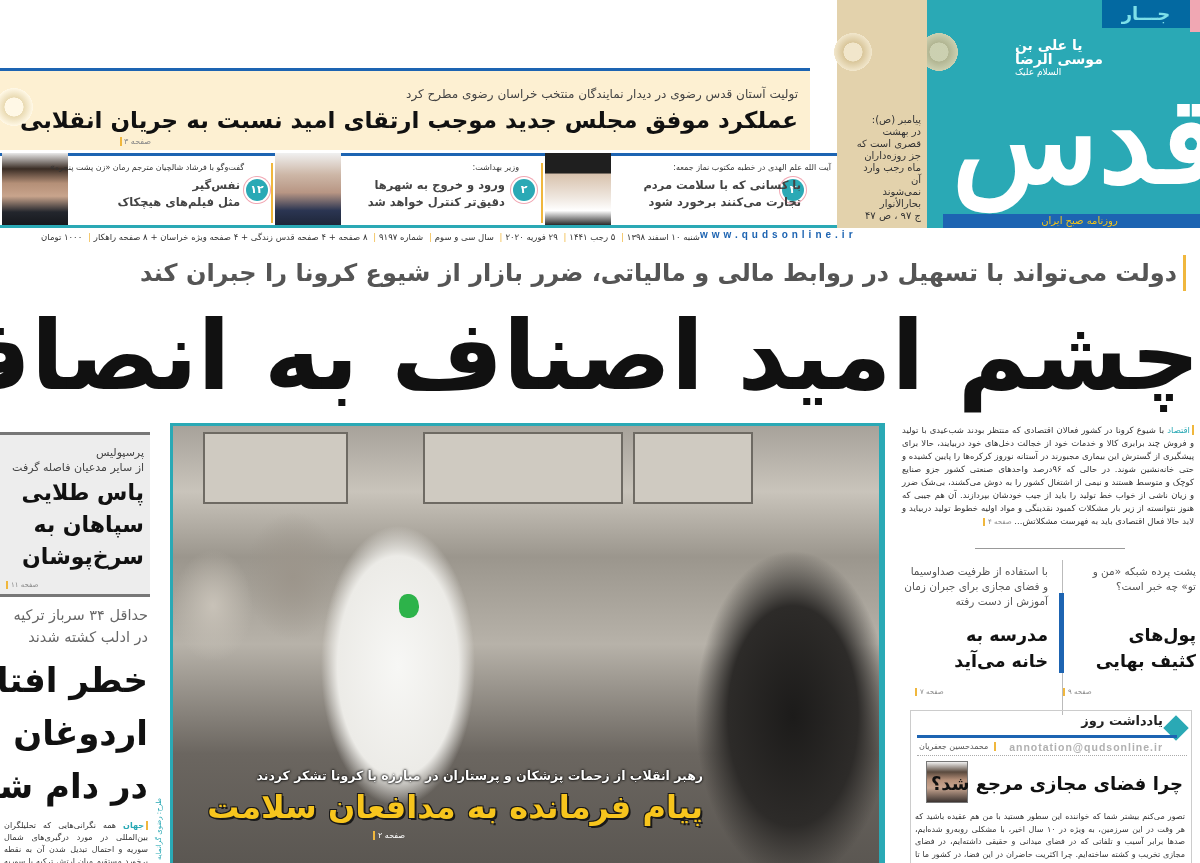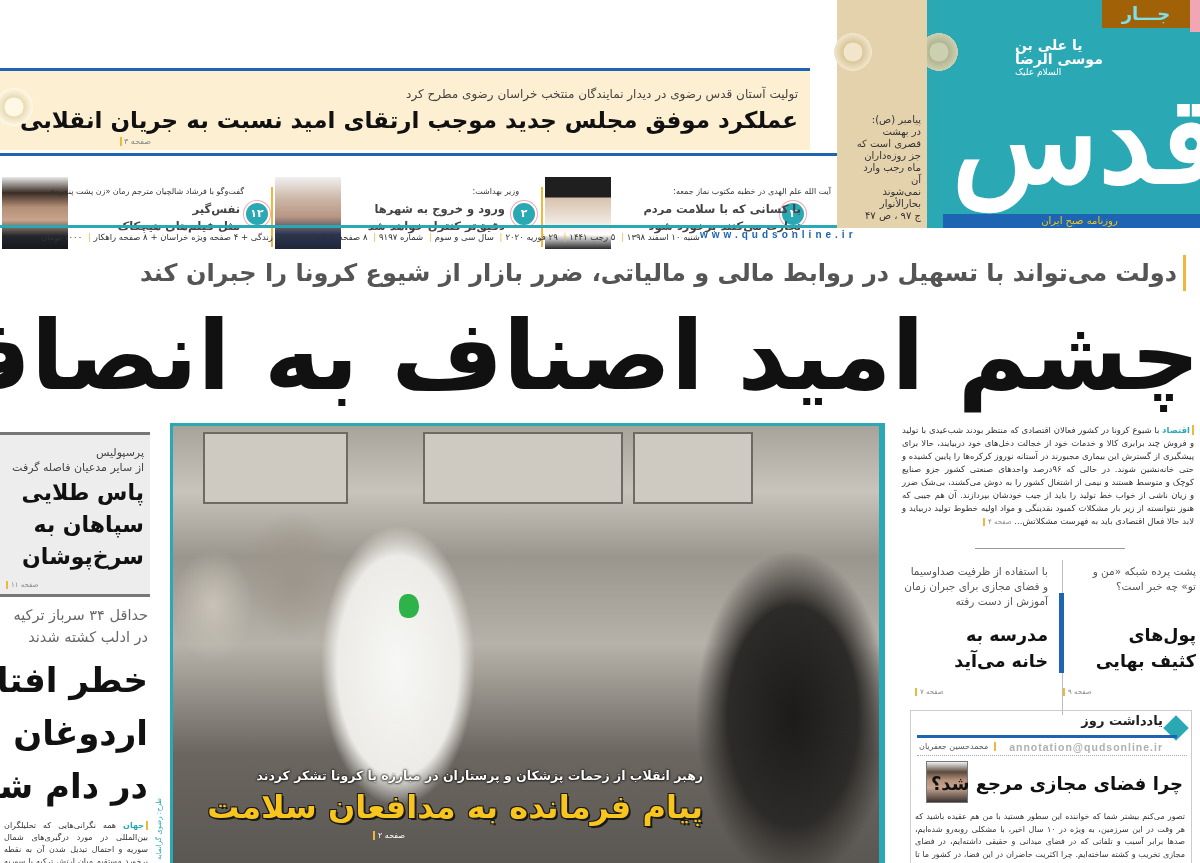--- a/index.html
+++ b/index.html
@@ -13,21 +13,21 @@
   .rtl { direction: rtl; text-align: right; }
   .abs { position: absolute; }
 
   
   .masthead {
     left: 927px; top: 0; width: 273px; height: 228px;
     background: #2aa9b5;
   }
   .masthead .jar {
     position: absolute; right: 10px; top: 0; width: 88px; height: 28px;
-    background: #a16207; color: #7de0e8; font-weight: bold; font-size: 18px;
+    background: #0369a1; color: #7de0e8; font-weight: bold; font-size: 18px;
     text-align: center; line-height: 28px;
   }
   .masthead .pink-edge {
     position: absolute; right: 0; top: 0; width: 10px; height: 32px; background: #f1a7b3;
   }
   .masthead .logo {
     position: absolute; left: 25px; top: 70px; width: 230px; height: 140px;
     color: #ffffff; font-size: 120px; font-weight: bold; line-height: 140px;
     text-align: center; font-family: "DejaVu Serif", serif;
   }
@@ -85,21 +85,21 @@
   .banner .headline {
     position: absolute; right: 12px; top: 36px; font-size: 23px; font-weight: bold; color: #111;
   }
   .banner .page-ref {
     position: absolute; left: 80px; top: 66px; font-size: 8px; color: #888;
     border-left: 2px solid #f0b73d; padding-left: 2px; margin-left: 40px;
   }
 
   
   .teasers { left: 0; top: 153px; width: 837px; height: 75px; }
-  .teaser { position: absolute; top: 0; height: 72px; margin-top: 24px; }
+  .teaser { position: absolute; top: 0; height: 72px; }
   .teaser .photo {
     position: absolute; bottom: 0; width: 66px; height: 72px;
     background: linear-gradient(180deg, #c9c2b6 0%, #8c7d6a 45%, #2a2a33 100%);
   }
   .teaser .photo.cleric {
     background: linear-gradient(180deg, #1f1f1f 0%, #1f1f1f 28%, #d8c2ad 29%, #efe7df 62%, #ffffff 80%, #2b2b2b 100%);
   }
   .teaser .photo.minister {
     background: linear-gradient(180deg, #f0f0f0 0%, #cdb7a7 30%, #b89684 55%, #2b3552 80%, #1e2639 100%);
   }
@@ -176,21 +176,21 @@
     position: absolute; left: 200px; top: 405px; font-size: 8px; color: #fff;
     border-left: 2px solid #f0b73d; padding-left: 3px;
   }
 
   
   .right-col { left: 895px; top: 420px; width: 305px; height: 443px; }
   .econ {
     position: absolute; right: 6px; top: 4px; width: 292px; font-size: 8.5px; line-height: 13px; color: #333;
     text-align: justify;
   }
-  .econ .cat { color: #2aa9b5; font-weight: bold; border-right: 2px solid #f0b73d; padding-right: 2px; }
+  .econ .cat { color: #2aa9b5; font-weight: normal; border-right: 2px solid #f0b73d; padding-right: 2px; }
   .econ .page-ref { font-size: 7px; color: #888; border-left: 2px solid #f0b73d; padding-left: 3px; }
   .econ-rule { position: absolute; left: 80px; top: 128px; width: 150px; height: 1px; background: #999; }
 
   .mini { position: absolute; top: 144px; width: 145px; height: 142px; }
   .mini .kicker { position: absolute; right: 4px; top: 0; font-size: 10.5px; color: #555; line-height: 15px; }
   .mini .headline { position: absolute; right: 4px; top: 58px; font-size: 17.5px; font-weight: bold; color: #111; line-height: 26px; }
   .mini .page-ref { position: absolute; left: 8px; top: 124px; font-size: 7px; color: #888; border-left: 2px solid #f0b73d; padding-left: 3px; }
   .mini-divider { position: absolute; left: 167px; top: 140px; width: 1px; height: 155px; background: #bbb; }
   .mini-blue-bar { position: absolute; left: 164px; top: 173px; width: 5px; height: 80px; background: #1d64b2; }
 

